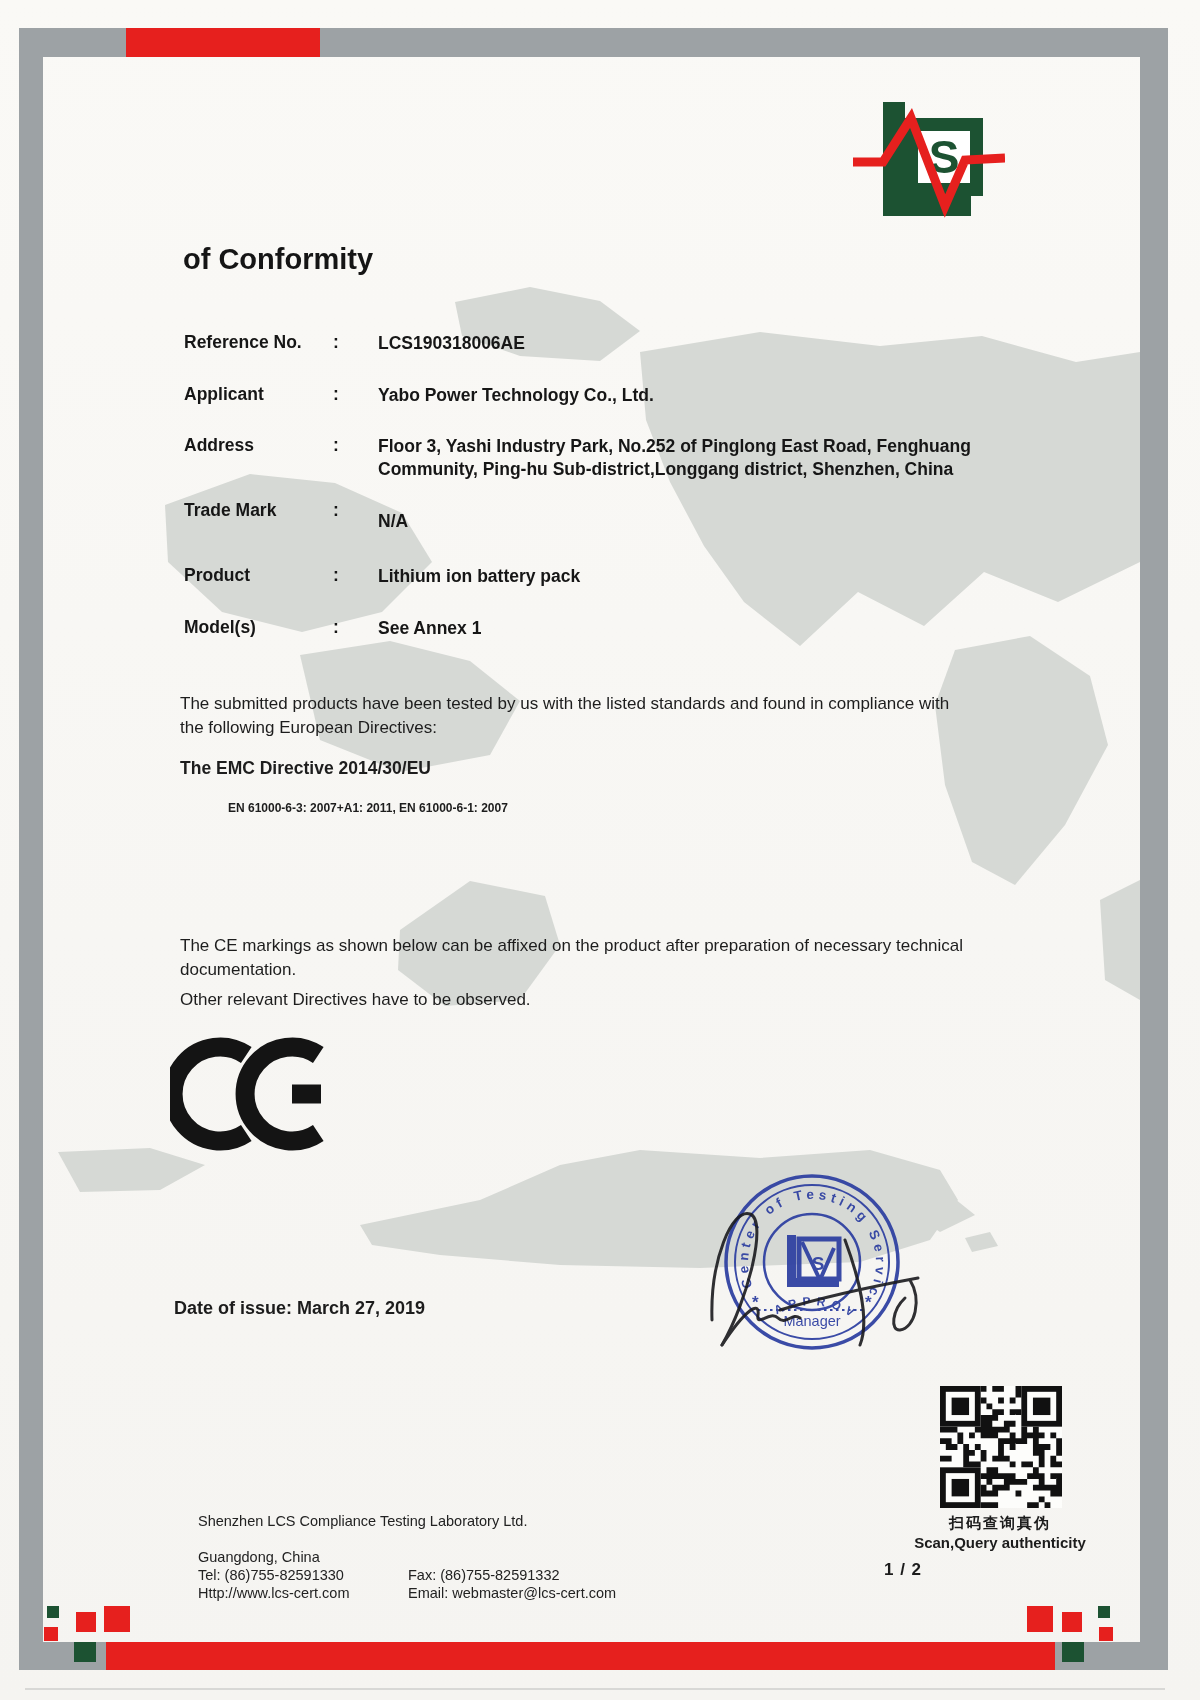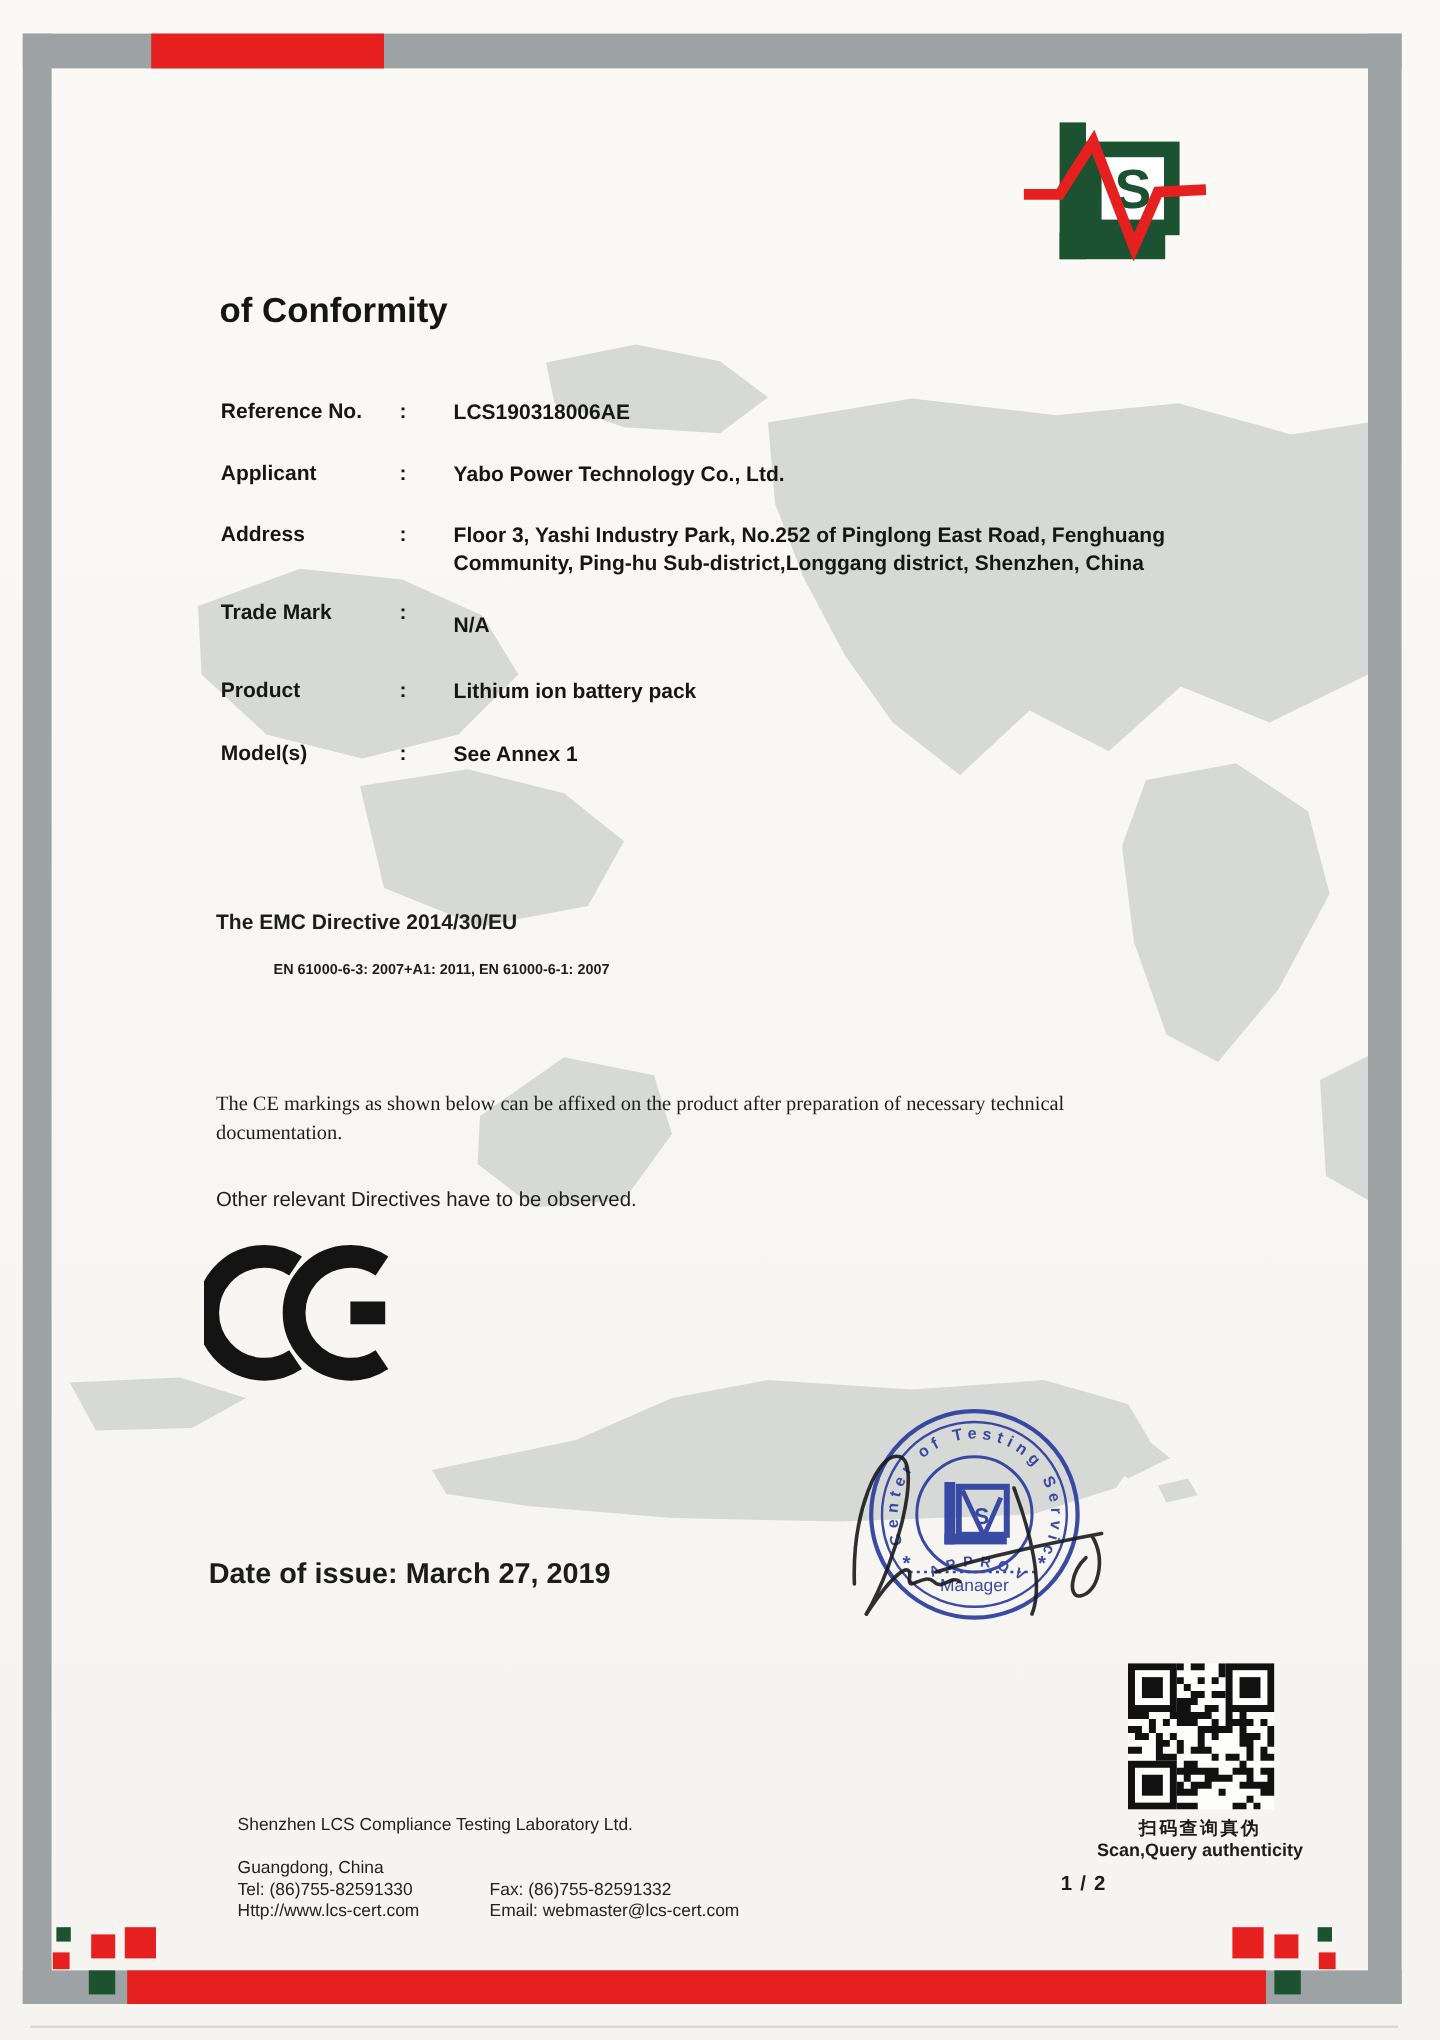--- a/index.html
+++ b/index.html
@@ -99,34 +99,35 @@
     <span class="flabel">Product</span>
     <span class="fcolon">:</span>
     <span class="fvalue">Lithium ion battery pack</span>
   </div>
   <div class="frow" style="top:617px;z-index:2;">
     <span class="flabel">Model(s)</span>
     <span class="fcolon">:</span>
     <span class="fvalue">See Annex 1</span>
   </div>
 
+  <div class="para" style="top:692px;z-index:2;">The submitted products have been tested by us with the listed standards and found in compliance with the following European Directives:</div>
   <div class="para b" style="top:756px;font-size:17.5px;z-index:2;">The EMC Directive 2014/30/EU</div>
   <div class="para b" style="top:796px;font-size:12px;z-index:2;margin-left:48px;">EN 61000-6-3: 2007+A1: 2011, EN 61000-6-1: 2007</div>
-  <div class="para" style="top:908px;z-index:2;font-family:Liberation Serif, serif;">The CE markings as shown below can be affixed on the product after preparation of necessary technical documentation.</div>
+  <div class="para" style="top:934px;z-index:2;">The CE markings as shown below can be affixed on the product after preparation of necessary technical documentation.</div>
   <div class="para" style="top:988px;z-index:2;">Other relevant Directives have to be observed.</div>
 
   <svg class="abs" style="left:170px;top:1036px;z-index:3;" width="160" height="118" viewBox="0 0 160 118">
     <g stroke="#141414" stroke-width="19" fill="none" stroke-linecap="butt">
       <path d="M76.3,97 A47,47 0 1 1 76.3,19"></path>
       <path d="M148.3,97 A47,47 0 1 1 148.3,19"></path>
       <path d="M122,58 H151"></path>
     </g>
   </svg>
 
-  <div class="abs b" style="left:174px;top:1298px;font-size:24px;z-index:2;">Date of issue: March 27, 2019</div>
+  <div class="abs b" style="left:174px;top:1298px;font-size:18px;z-index:2;">Date of issue: March 27, 2019</div>
 
   <svg class="abs" style="left:722px;top:1172px;z-index:3;opacity:0.92;" width="180" height="180" viewBox="0 0 180 180">
     <g stroke="#2b3da0" fill="none">
       <circle cx="90" cy="90" r="86" stroke-width="3.5"></circle>
       <circle cx="90" cy="90" r="77" stroke-width="2"></circle>
       <circle cx="90" cy="90" r="48" stroke-width="2.5"></circle>
     </g>
     <defs>
       <path id="ringTop" d="M33,120 A64,64 0 1 1 147,120"></path>
       <path id="ringBottom" d="M48,147 A71,71 0 0 1 132,147"></path>

